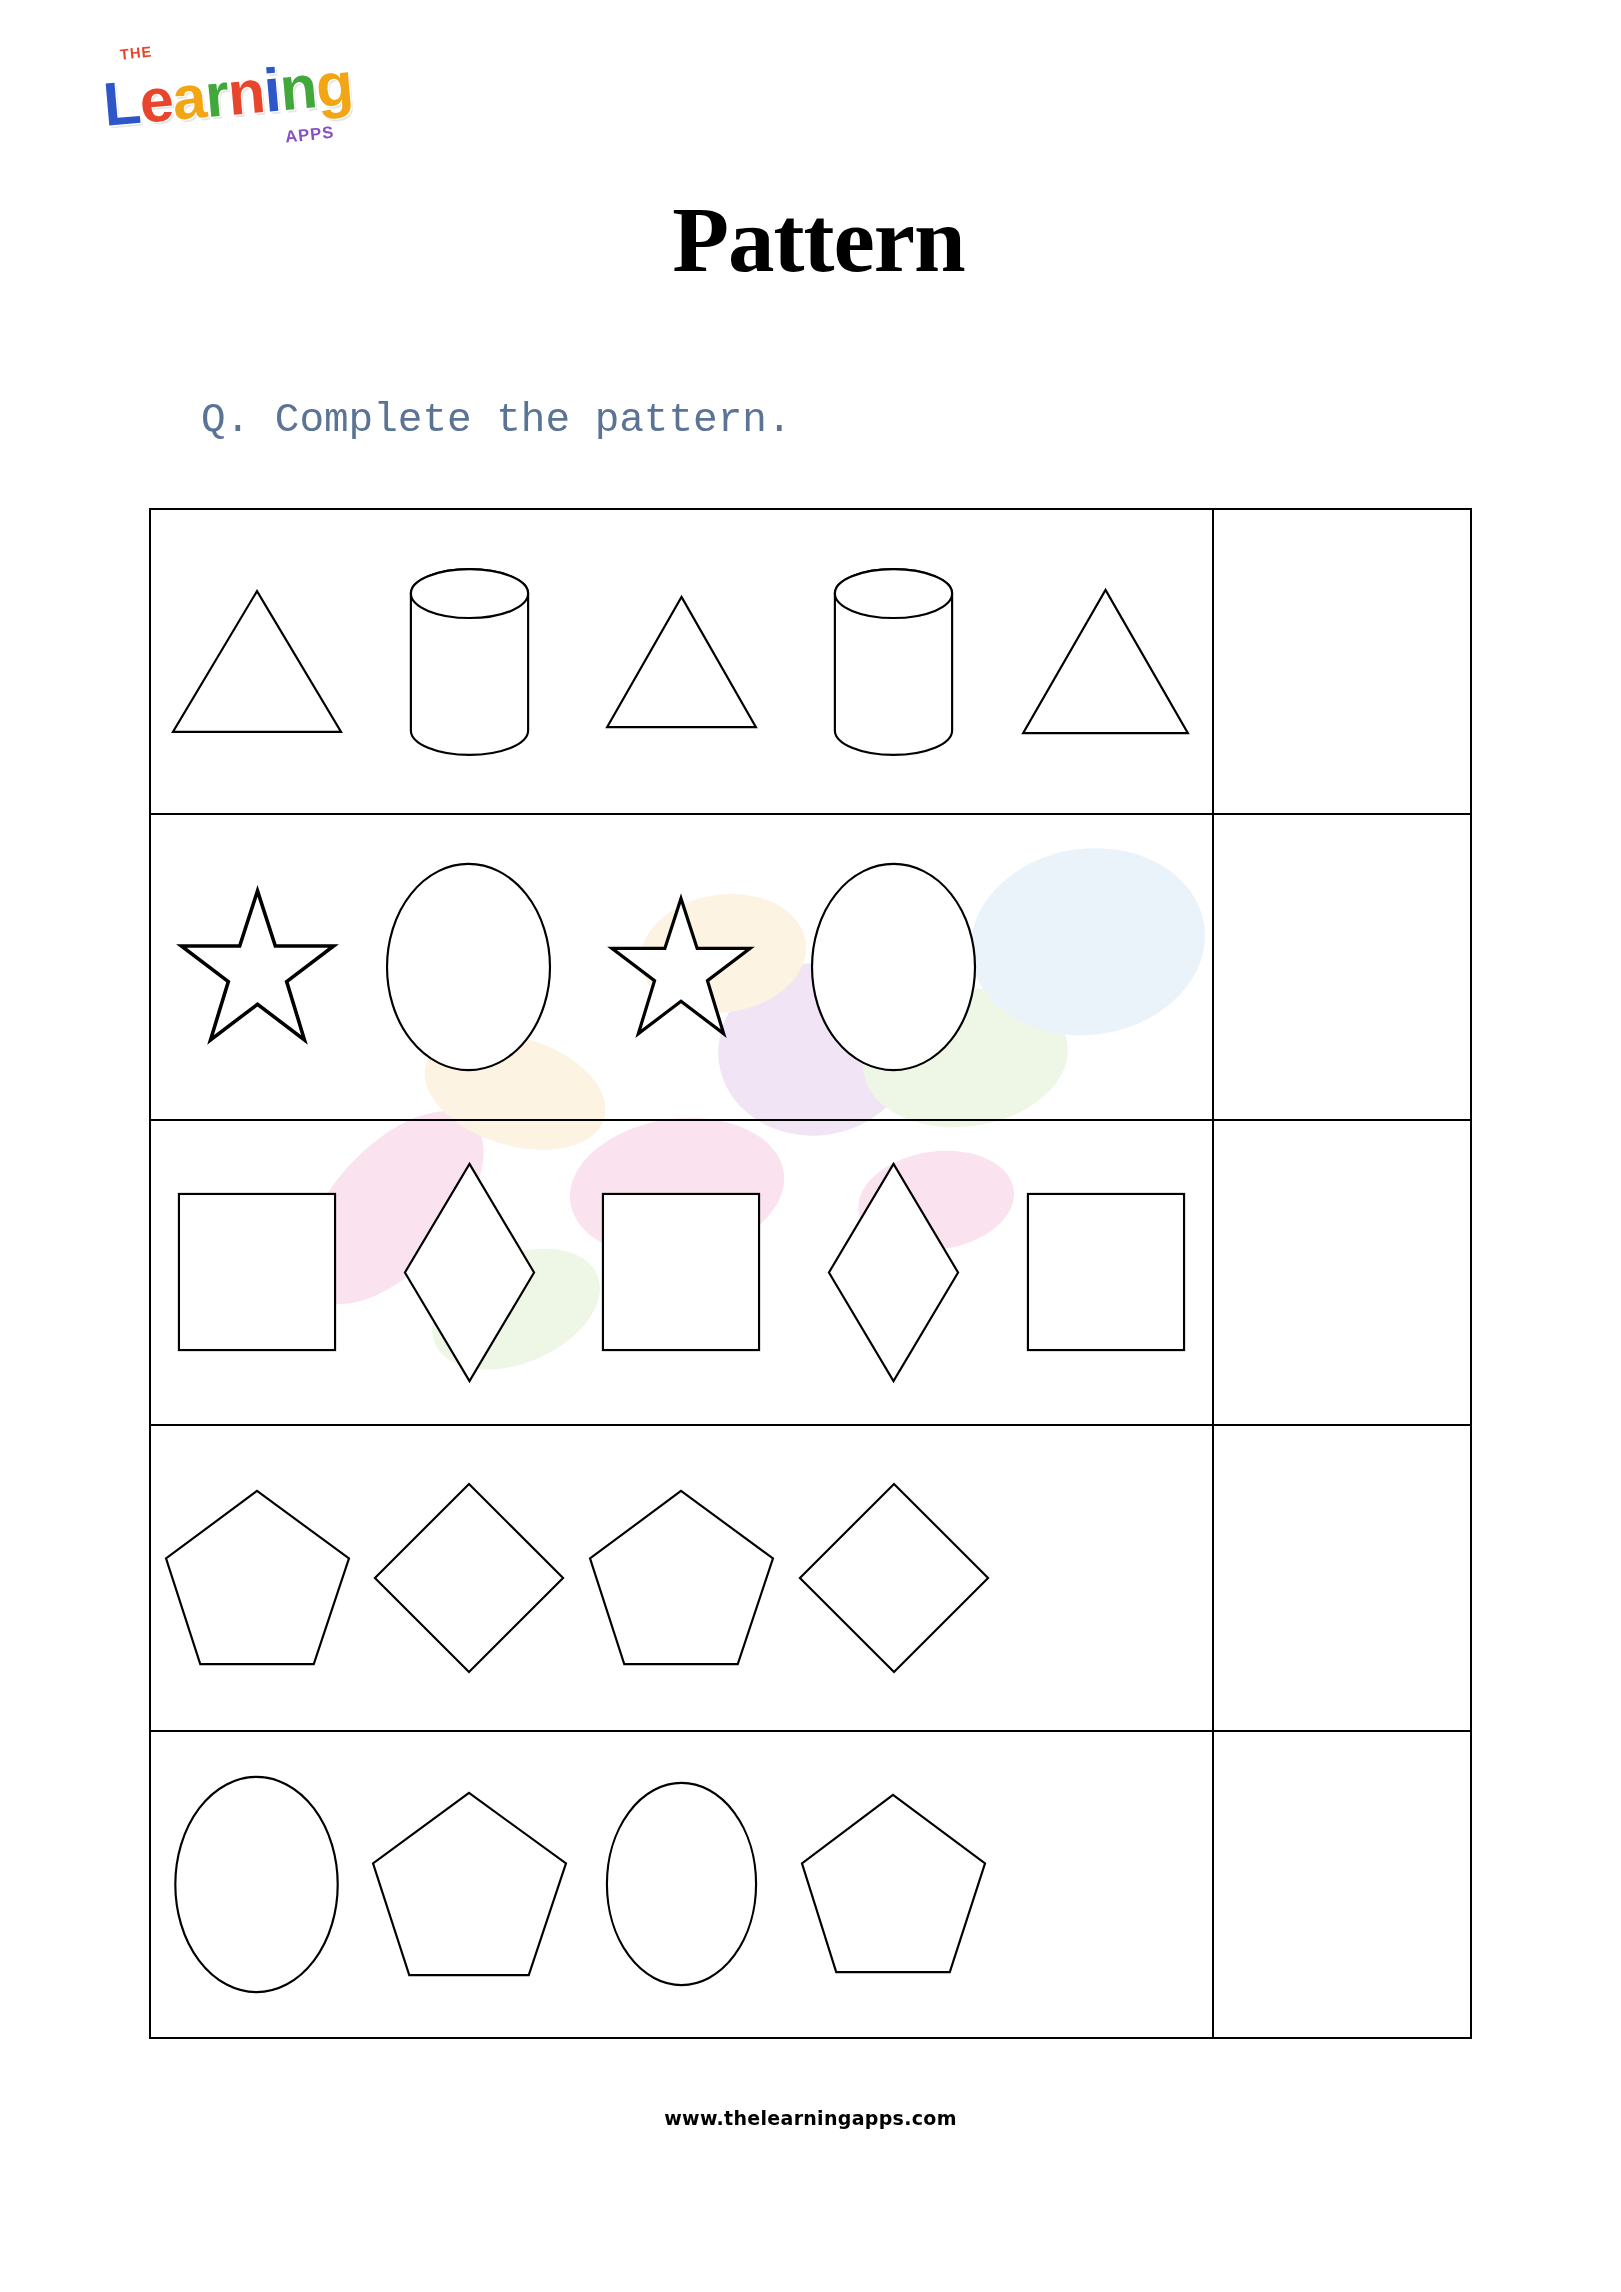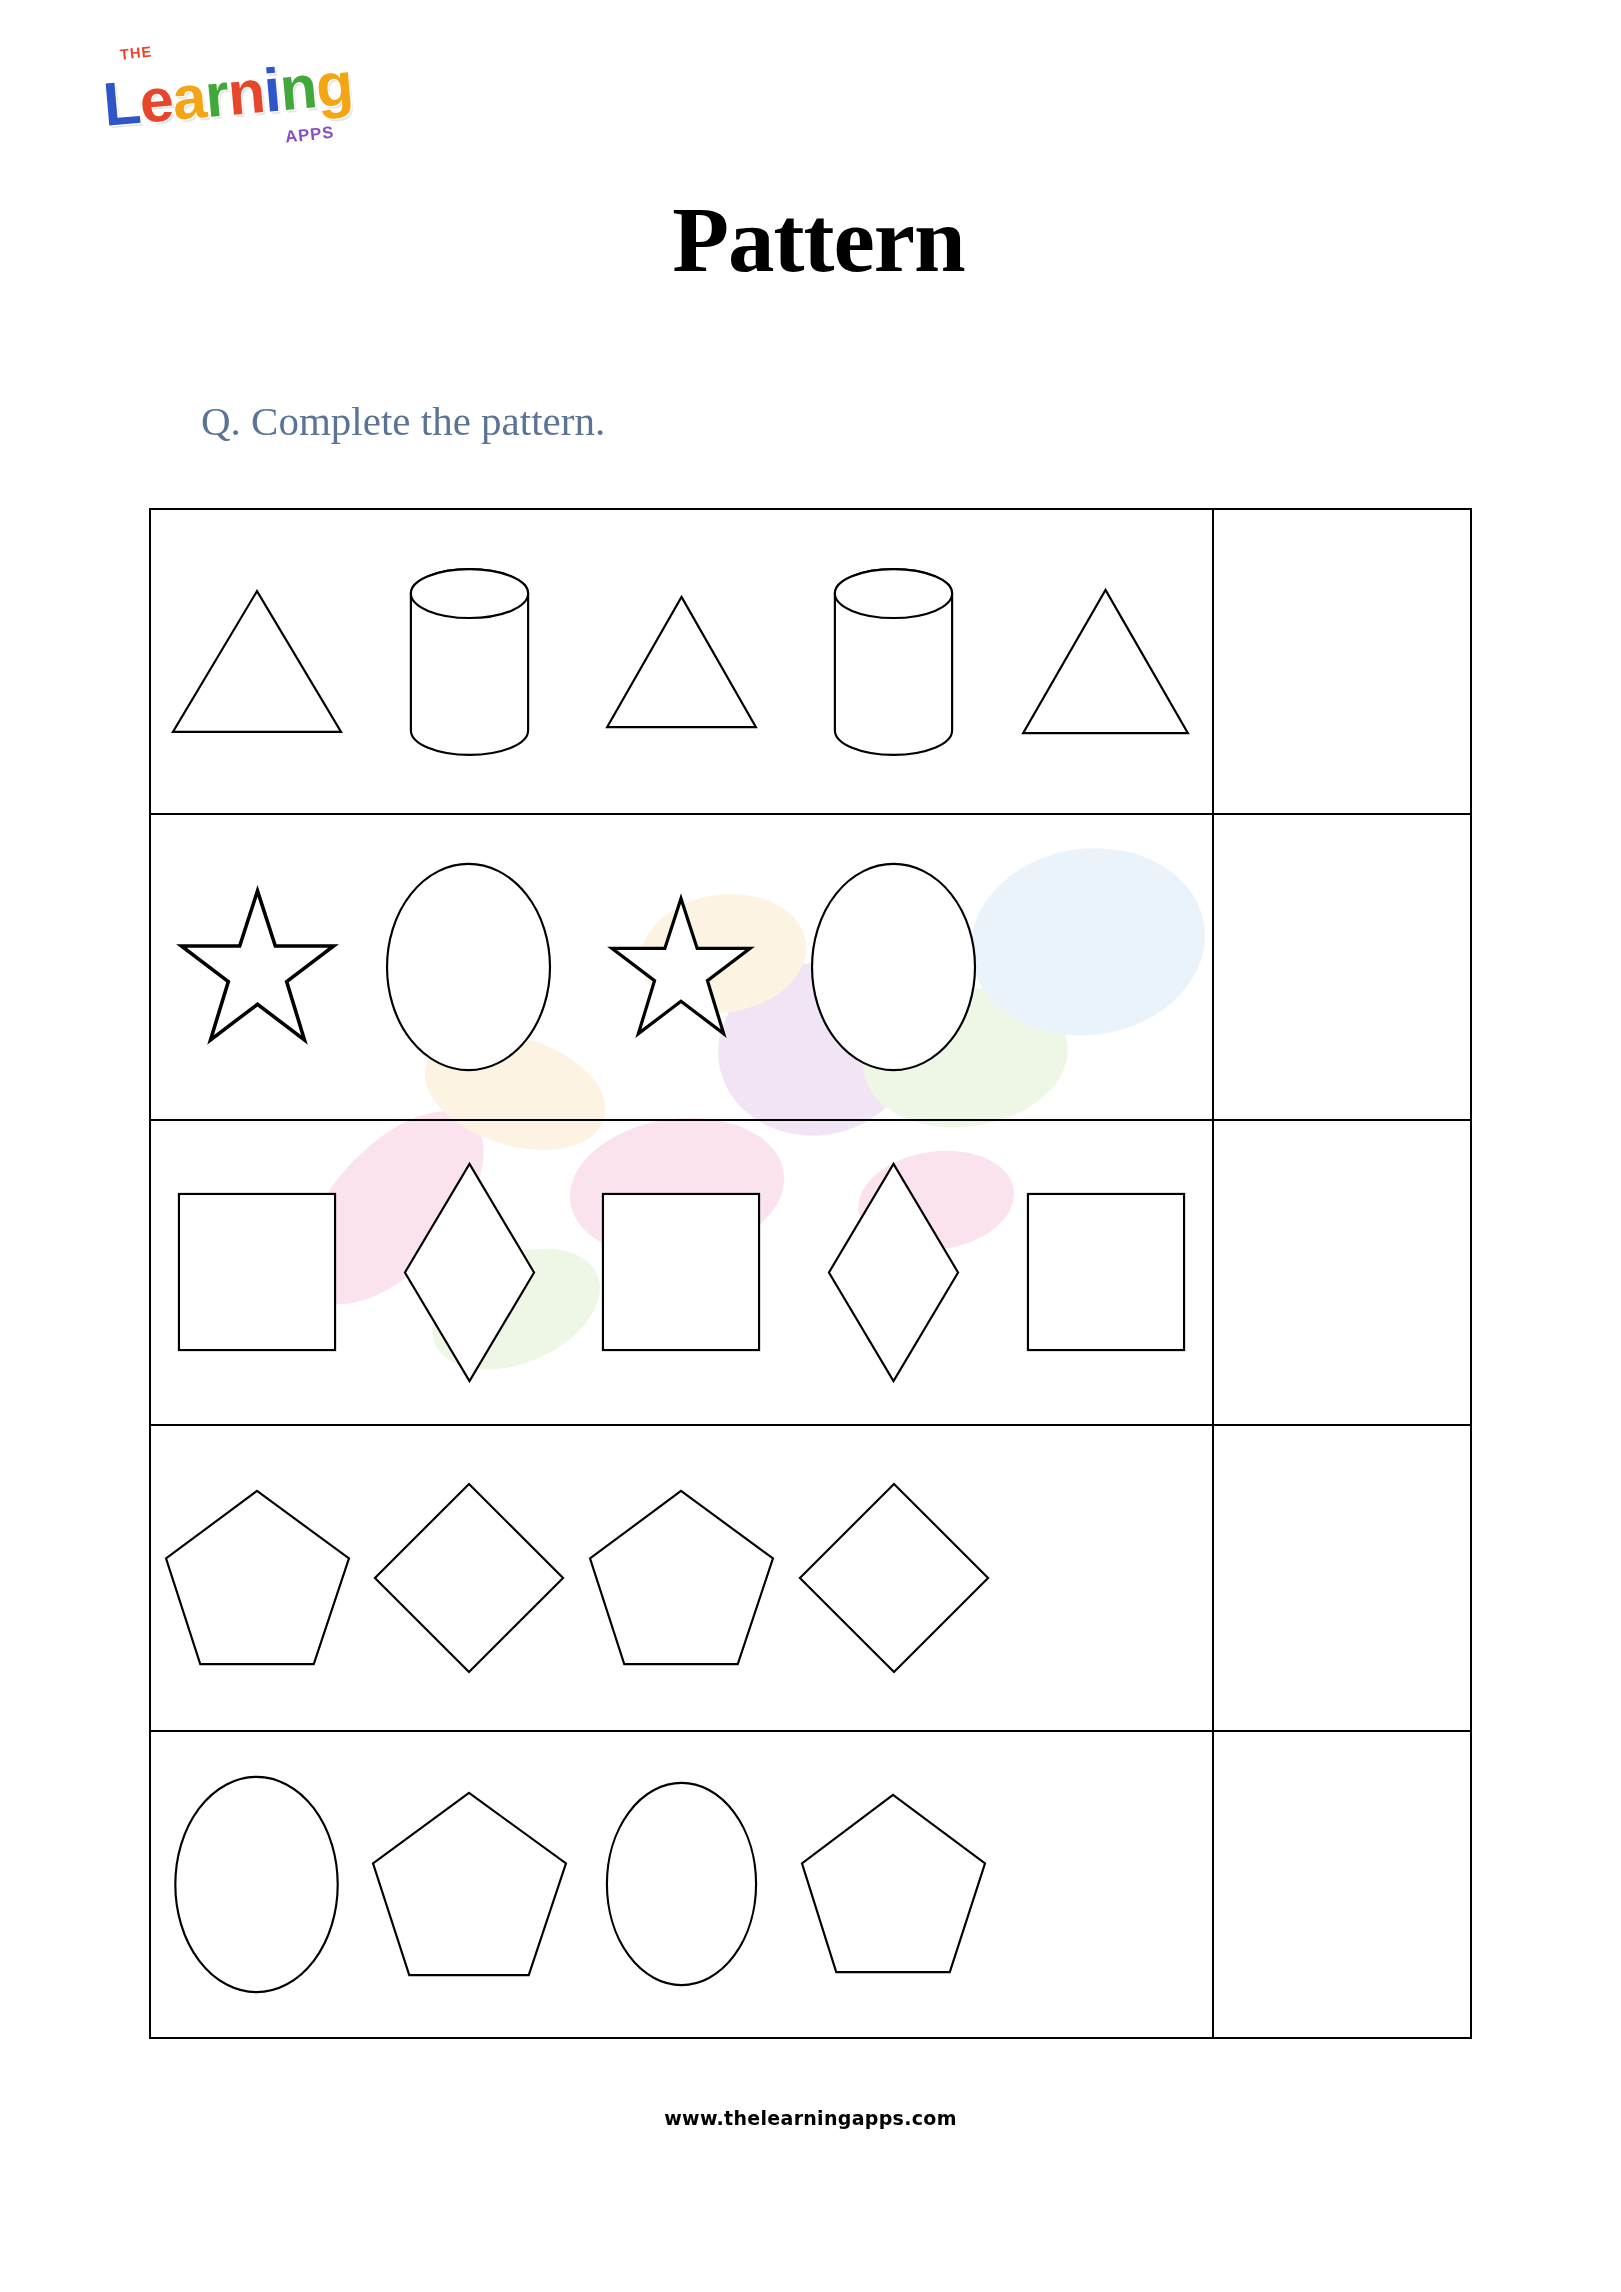--- a/index.html
+++ b/index.html
@@ -79,21 +79,21 @@
     letter-spacing: -1px;
     color: #000000;
     padding-left: 8px;
   }
 
   
   #question {
     position: absolute;
     left: 201px;
     top: 397px;
-    font-family: Liberation Serif, serif;
+    font-family: Liberation Mono, monospace;
     font-size: 41px;
     color: #5b7496;
   }
 
   
   #watermark {
     position: absolute;
     left: 196px;
     top: 765px;
     width: 1108px;

